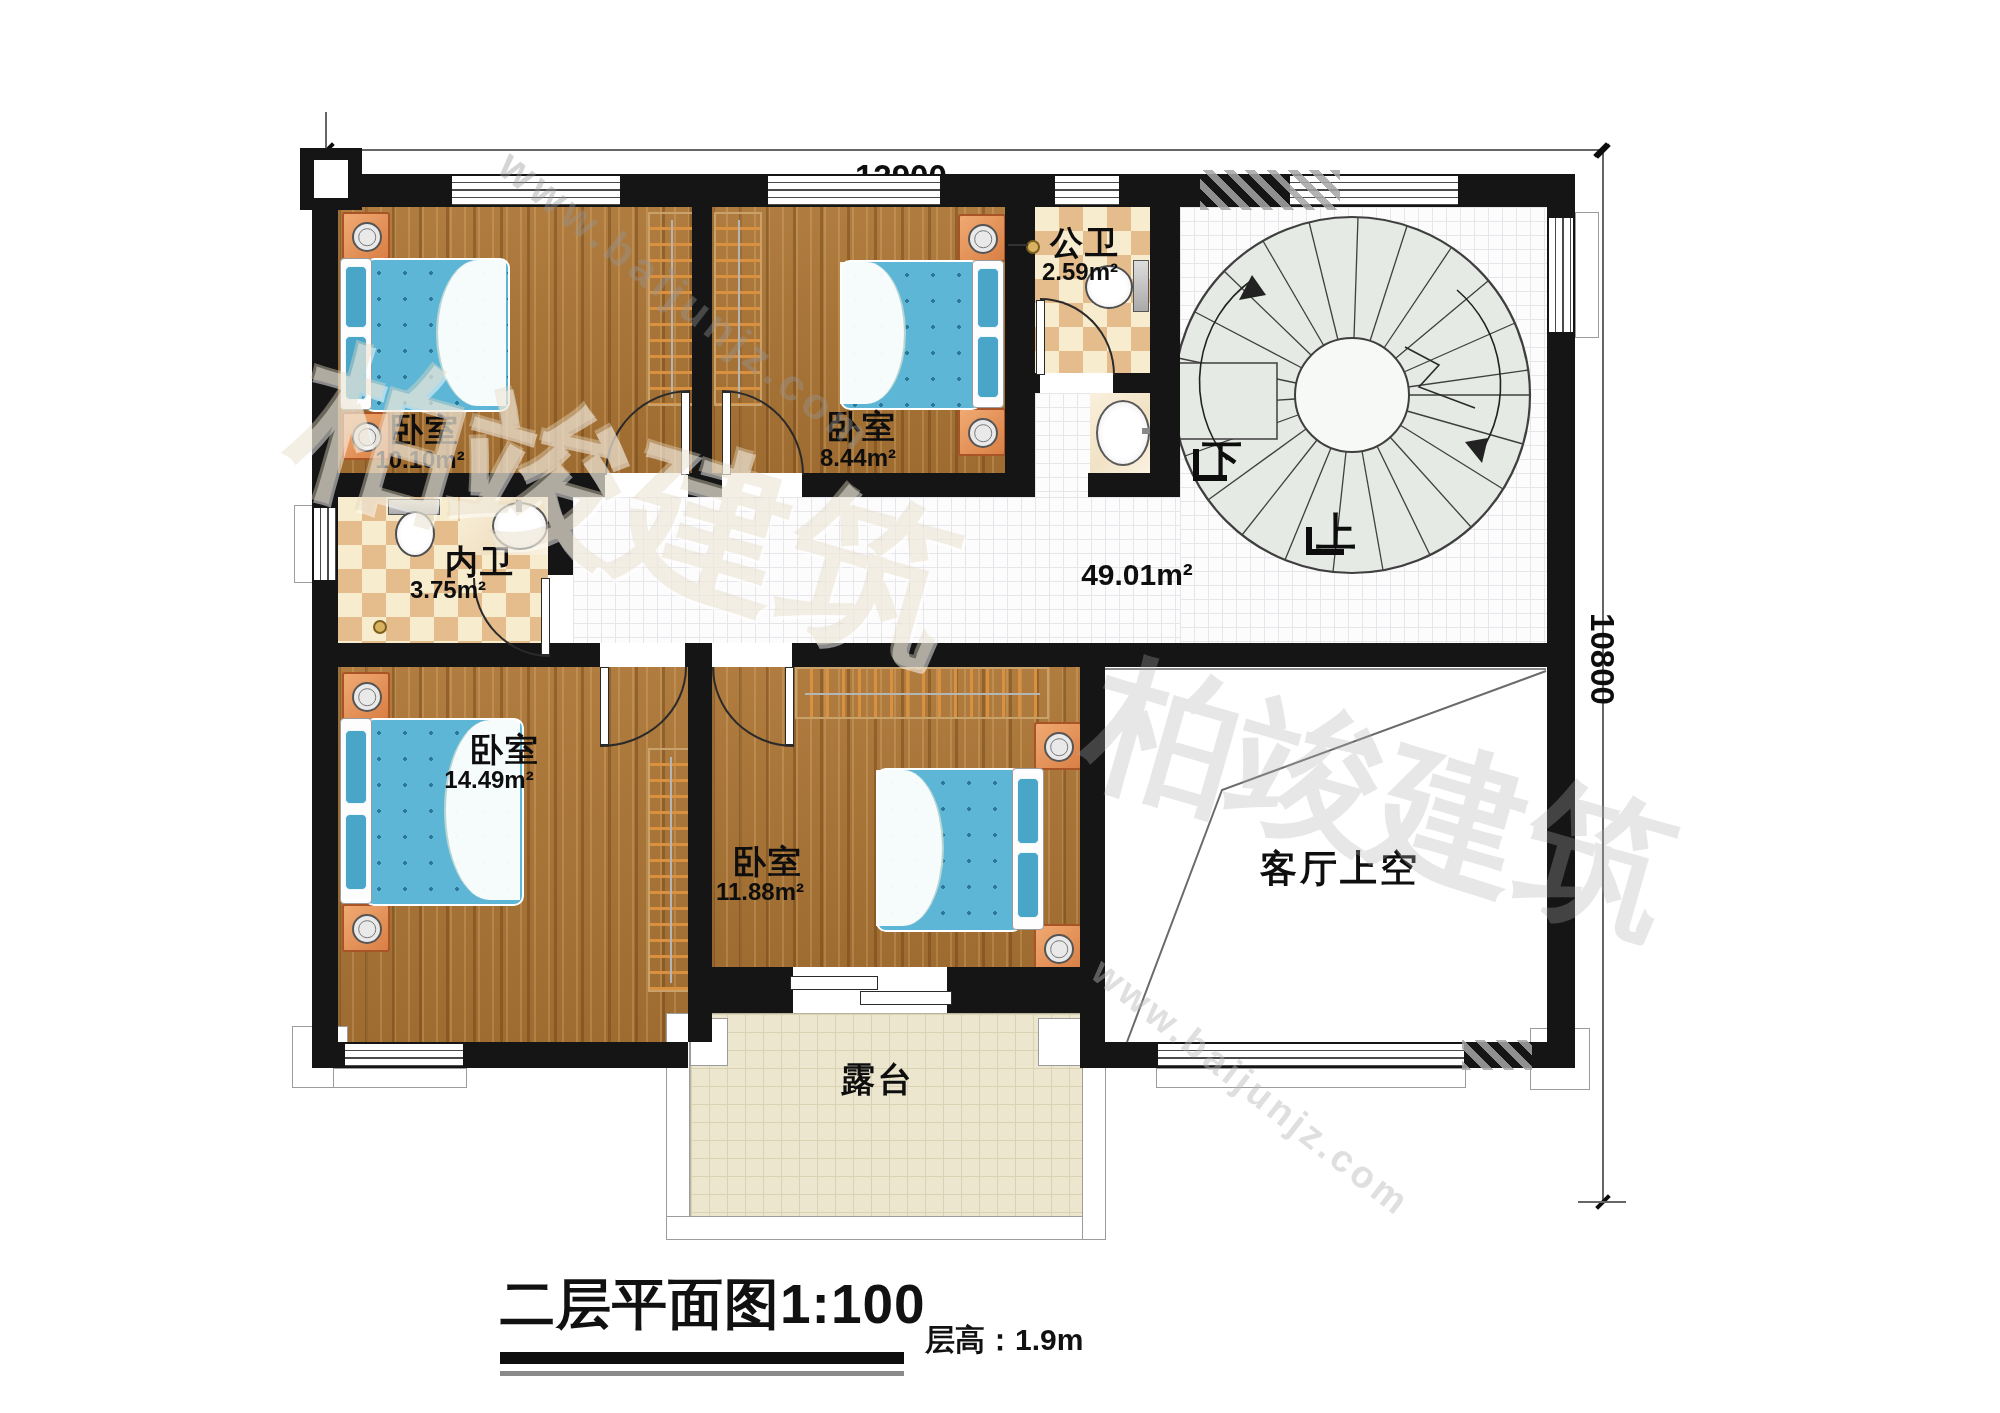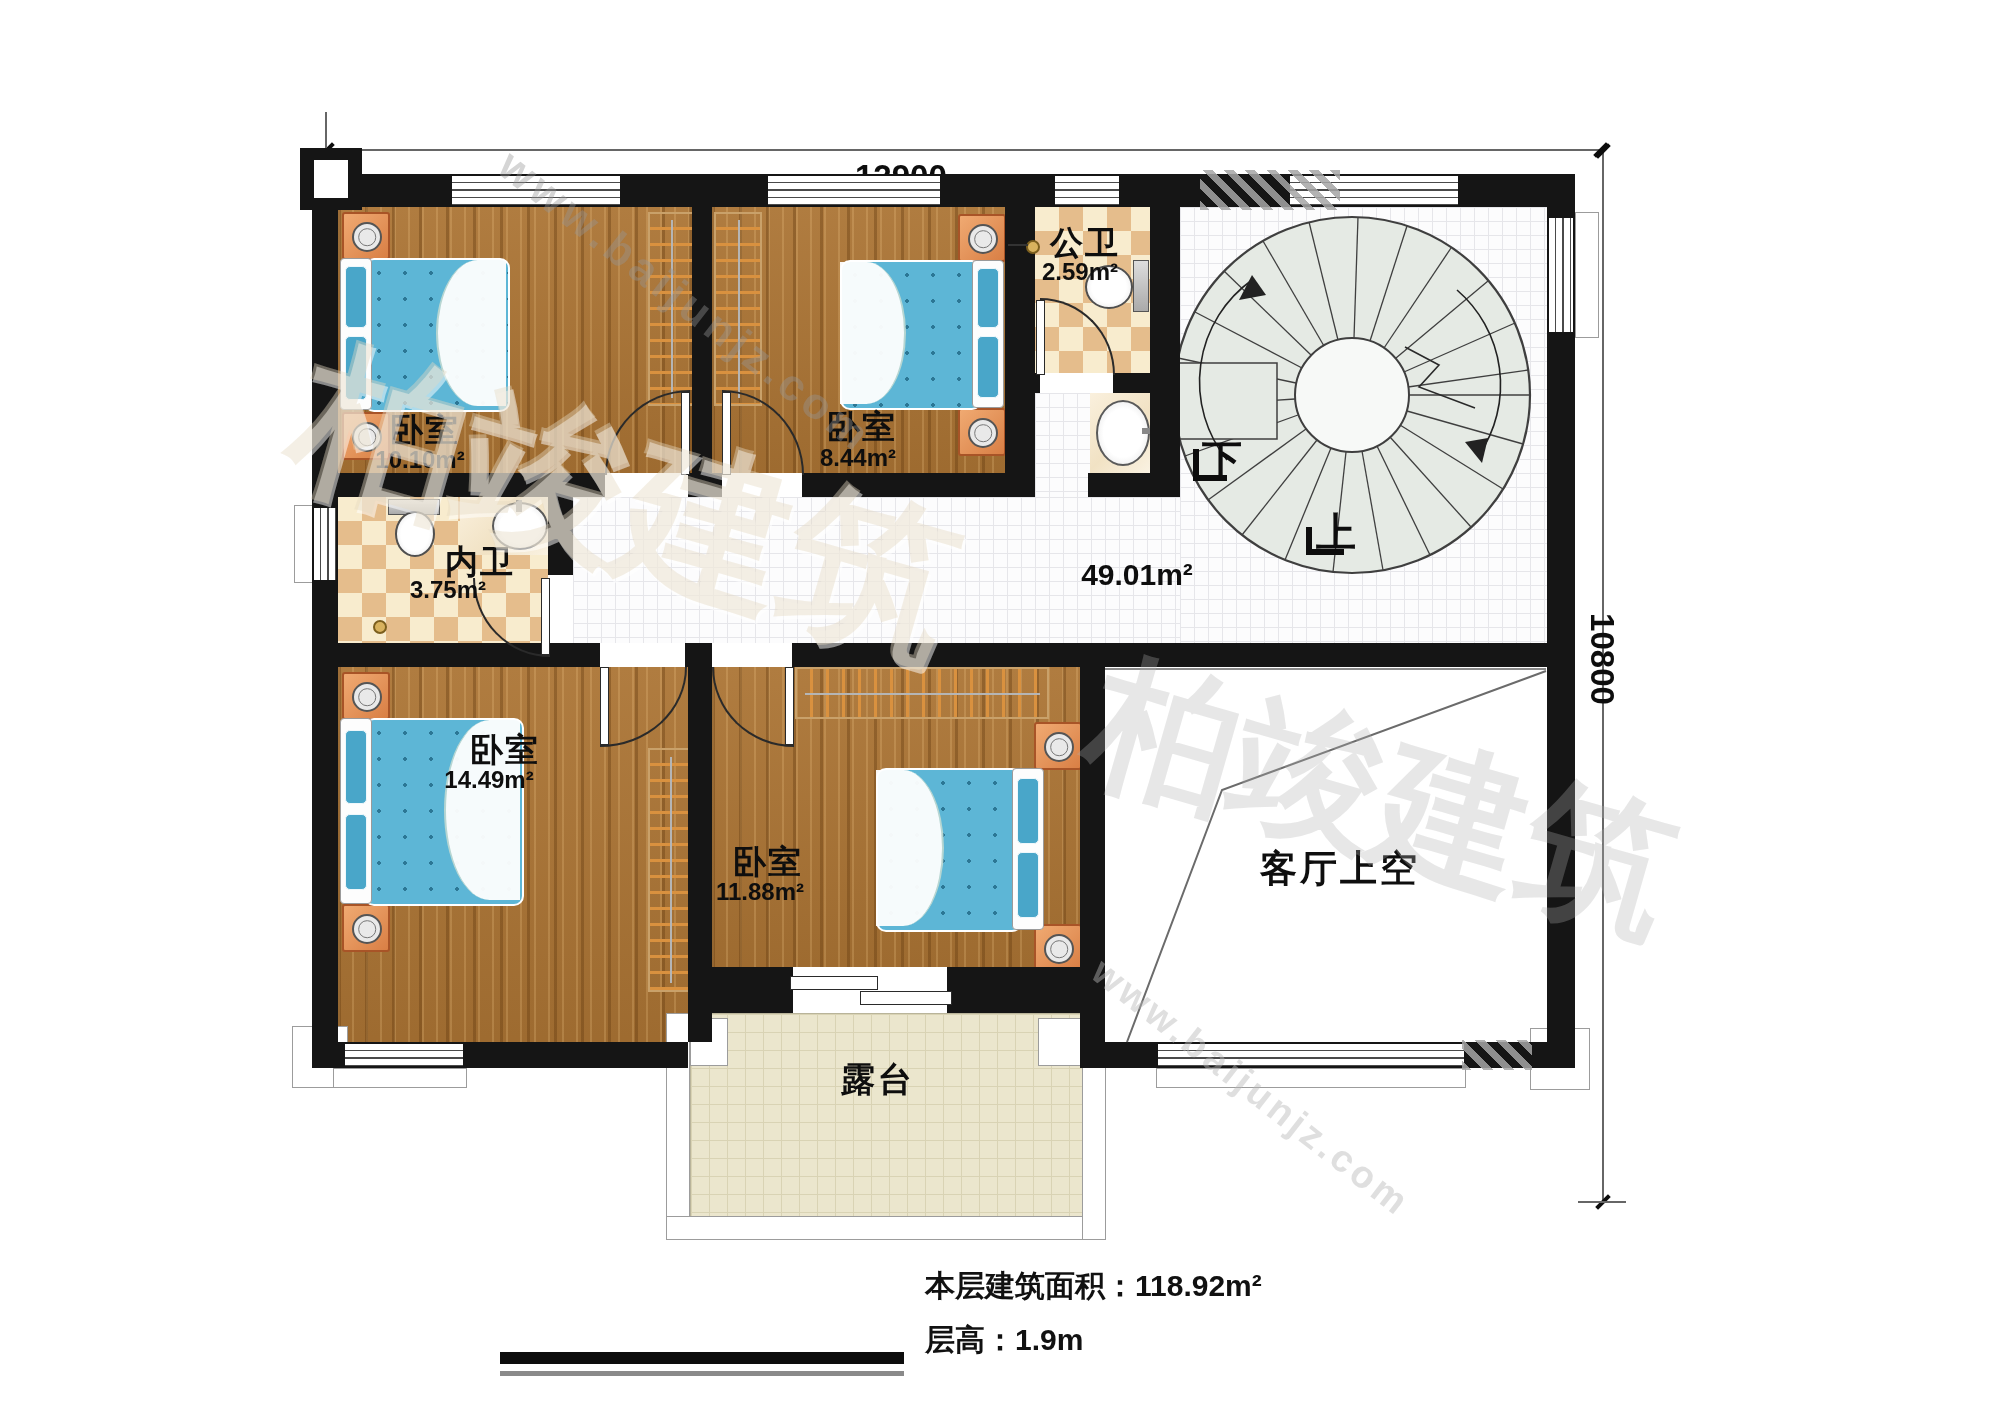--- a/index.html
+++ b/index.html
@@ -315,23 +315,21 @@
   <div class="dimline" style="left:1578px;top:1201px;width:48px;height:2px;"></div>
   <div class="dimtext" style="left:1556px;top:640px;transform:rotate(90deg);transform-origin:center;">10800</div>
 
   <div class="wm" style="left:520px;top:140px;font-size:44px;color:rgba(150,150,150,.40);transform:rotate(38deg);transform-origin:left top;letter-spacing:5px;">www.baijunjz.com</div>
   <div class="wm" style="left:330px;top:300px;font-size:170px;color:rgba(228,216,192,.42);transform:rotate(16deg);transform-origin:left top;text-shadow:3px 3px 0 rgba(255,255,255,.5);">柏竣建筑</div>
   <div class="wm" style="left:1120px;top:620px;font-size:150px;color:rgba(175,175,175,.30);transform:rotate(16deg);transform-origin:left top;">柏竣建筑</div>
   <div class="wm" style="left:1110px;top:950px;font-size:38px;color:rgba(185,185,185,.45);transform:rotate(38deg);transform-origin:left top;letter-spacing:4px;">www.baijunjz.com</div>
   <div class="hatch" style="left:1200px;top:170px;width:140px;height:40px;"></div>
   <div class="hatch" style="left:1462px;top:1040px;width:70px;height:30px;"></div>
 
+  <div class="footer-title" style="left:500px;top:1268px;">二层平面图1:100</div>
   <div class="abs" style="left:500px;top:1352px;width:404px;height:12px;background:#0d0d0d;"></div>
   <div class="abs" style="left:500px;top:1371px;width:404px;height:5px;background:#8a8a8a;"></div>
 
-  <div class="footer-line" style="left:925px;top:1266px;">
-    <span>本层建筑面积：</span><span>118.92m²</span>
-  </div>
   <div class="footer-line" style="left:925px;top:1320px;">
     <span>层高：</span><span>1.9m</span>
   </div>
 
 </div>
 
 </body></html>

